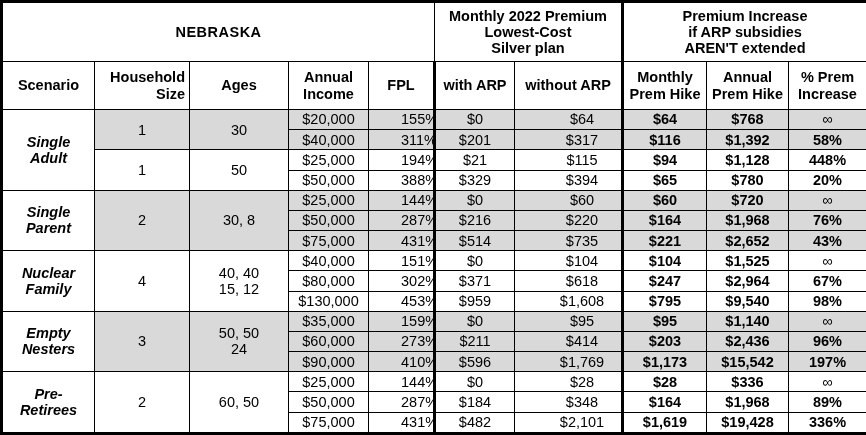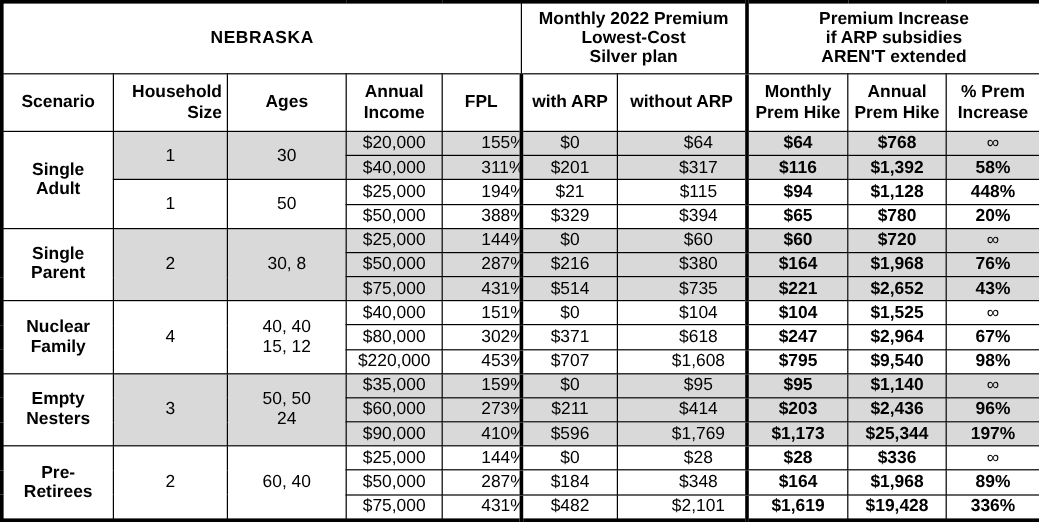--- a/index.html
+++ b/index.html
@@ -71,20 +71,21 @@
   }
   td.colhead.thickright { border-right-width: 3px; }
 
   
   td.scenario {
     font-size: 15px;
     font-weight: bold;
     text-align: center;
     line-height: 1.18;
     white-space: normal;
+    font-style: italic;
   }
   td.hhsize, td.ages {
     font-size: 14.5px;
     text-align: center;
     font-weight: normal;
     line-height: 1.25;
     white-space: normal;
   }
   td.num {
     text-align: right;
@@ -237,21 +238,21 @@
           <td class="num shade thicktop">$0</td>
           <td class="num thickright shade thicktop">$60</td>
           <td class="num bold shade thicktop">$60</td>
           <td class="num bold shade thicktop">$720</td>
           <td class="inf shade thicktop">∞</td>
         </tr>
         <tr>
           <td class="num shade">$50,000</td>
           <td class="num thickright shade">287%</td>
           <td class="num shade">$216</td>
-          <td class="num thickright shade">$380</td>
+          <td class="num thickright shade">$220</td>
           <td class="num bold shade">$164</td>
           <td class="num bold shade">$1,968</td>
           <td class="pct shade">76%</td>
         </tr>
         <tr>
           <td class="num shade">$75,000</td>
           <td class="num thickright shade">431%</td>
           <td class="num shade">$514</td>
           <td class="num thickright shade">$735</td>
           <td class="num bold shade">$221</td>
@@ -279,23 +280,23 @@
         <tr>
           <td class="num plain">$80,000</td>
           <td class="num thickright plain">302%</td>
           <td class="num plain">$371</td>
           <td class="num thickright plain">$618</td>
           <td class="num bold plain">$247</td>
           <td class="num bold plain">$2,964</td>
           <td class="pct plain">67%</td>
         </tr>
         <tr>
-          <td class="num plain">$220,000</td>
+          <td class="num plain">$130,000</td>
           <td class="num thickright plain">453%</td>
-          <td class="num plain">$707</td>
+          <td class="num plain">$959</td>
           <td class="num thickright plain">$1,608</td>
           <td class="num bold plain">$795</td>
           <td class="num bold plain">$9,540</td>
           <td class="pct plain">98%</td>
         </tr>
         <tr>
           <td class="scenario plain thicktop" rowspan="3">
             <span class="two-line">Empty</span>
             <span class="two-line">Nesters</span>
           </td>
@@ -320,31 +321,31 @@
           <td class="num bold shade">$203</td>
           <td class="num bold shade">$2,436</td>
           <td class="pct shade">96%</td>
         </tr>
         <tr>
           <td class="num shade">$90,000</td>
           <td class="num thickright shade">410%</td>
           <td class="num shade">$596</td>
           <td class="num thickright shade">$1,769</td>
           <td class="num bold shade">$1,173</td>
-          <td class="num bold shade">$25,344</td>
+          <td class="num bold shade">$15,542</td>
           <td class="pct shade">197%</td>
         </tr>
         <tr>
           <td class="scenario plain thicktop" rowspan="3">
             <span class="two-line">Pre-</span>
             <span class="two-line">Retirees</span>
           </td>
           <td class="hhsize plain thicktop" rowspan="3">2</td>
           <td class="ages plain thicktop" rowspan="3">
-            <span class="two-line">60, 40</span>
+            <span class="two-line">60, 50</span>
           </td>
           <td class="num plain thicktop">$25,000</td>
           <td class="num thickright plain thicktop">144%</td>
           <td class="num plain thicktop">$0</td>
           <td class="num thickright plain thicktop">$28</td>
           <td class="num bold plain thicktop">$28</td>
           <td class="num bold plain thicktop">$336</td>
           <td class="inf plain thicktop">∞</td>
         </tr>
         <tr>

